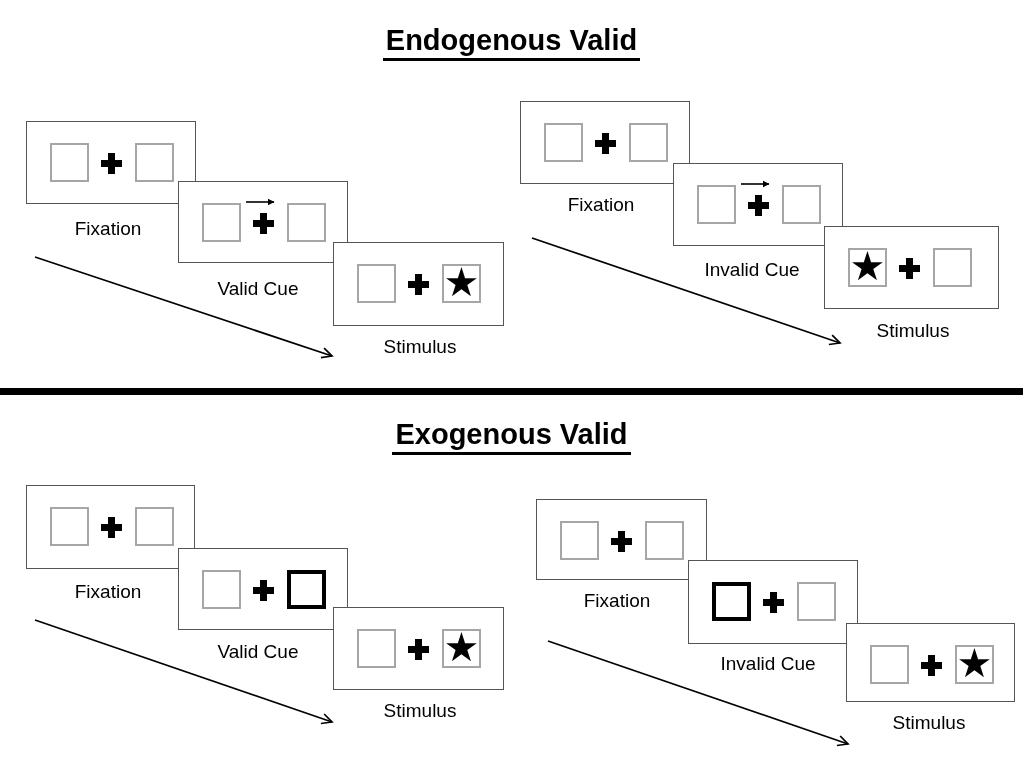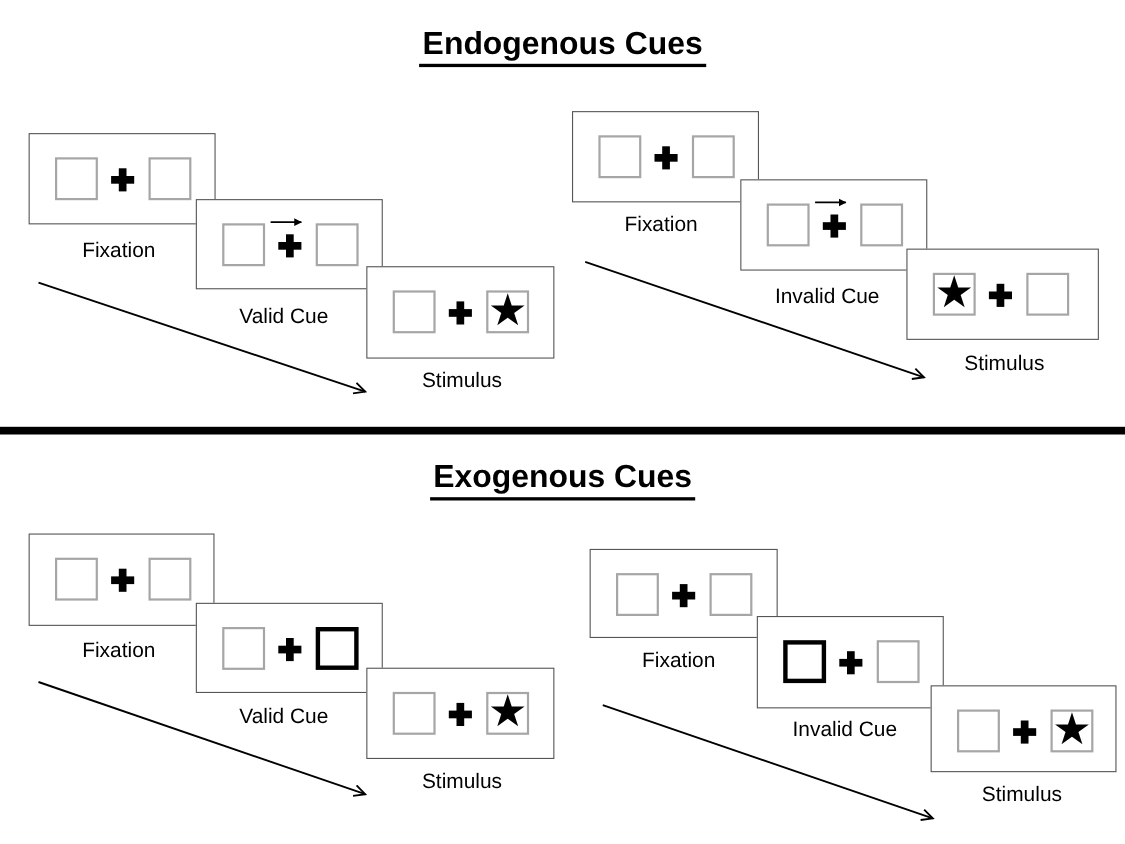--- a/index.html
+++ b/index.html
@@ -73,21 +73,21 @@
       <marker id="vhead" markerWidth="16" markerHeight="14" refX="11" refY="6" orient="auto" markerUnits="userSpaceOnUse">
         <path d="M1,1 L11,6 L1,11" fill="none" stroke="#000" stroke-width="1.7"></path>
       </marker>
       <marker id="cuehead" markerWidth="9" markerHeight="9" refX="6.5" refY="4" orient="auto" markerUnits="userSpaceOnUse">
         <path d="M0,0.5 L7,4 L0,7.5" fill="#000"></path>
       </marker>
     </defs>
   </svg>
 
   <div class="sec-title t1">
-    <span>Endogenous Cues</span>
+    <span>Endogenous Valid</span>
   </div>
 
   <div>
     <div class="panel p-s1l-fix">
       <span class="box l"></span>
       <span class="plus"></span>
       <span class="box r"></span>
     </div>
     <div class="panel p-s1l-cue">
       <span class="box l"></span>
@@ -137,21 +137,21 @@
     <div class="flabel l-s1r-2">Invalid Cue</div>
     <div class="flabel l-s1r-3">Stimulus</div>
     <svg class="tarrow a-s1r" width="318" height="116" viewBox="0 0 318 116">
       <line x1="4" y1="5" x2="312" y2="110" marker-end="url(#vhead)"></line>
     </svg>
   </div>
 
   <div class="divider"></div>
 
   <div class="sec-title t2">
-    <span>Exogenous Cues</span>
+    <span>Exogenous Valid</span>
   </div>
 
   <div>
     <div class="panel p-s2l-fix">
       <span class="box l"></span>
       <span class="plus"></span>
       <span class="box r"></span>
     </div>
     <div class="panel p-s2l-cue">
       <span class="box l"></span>

